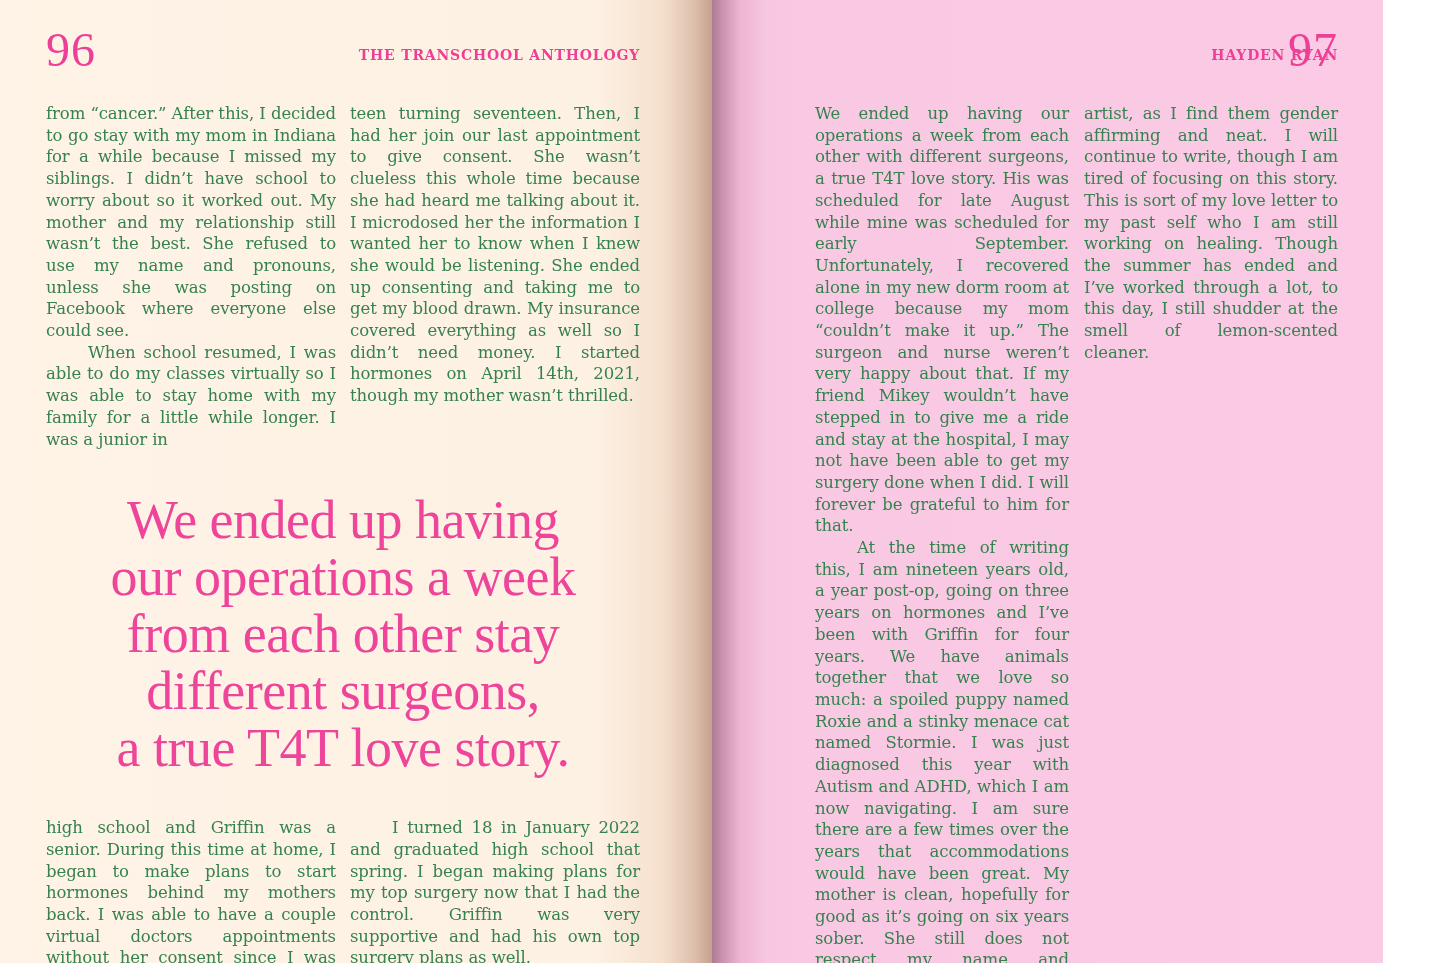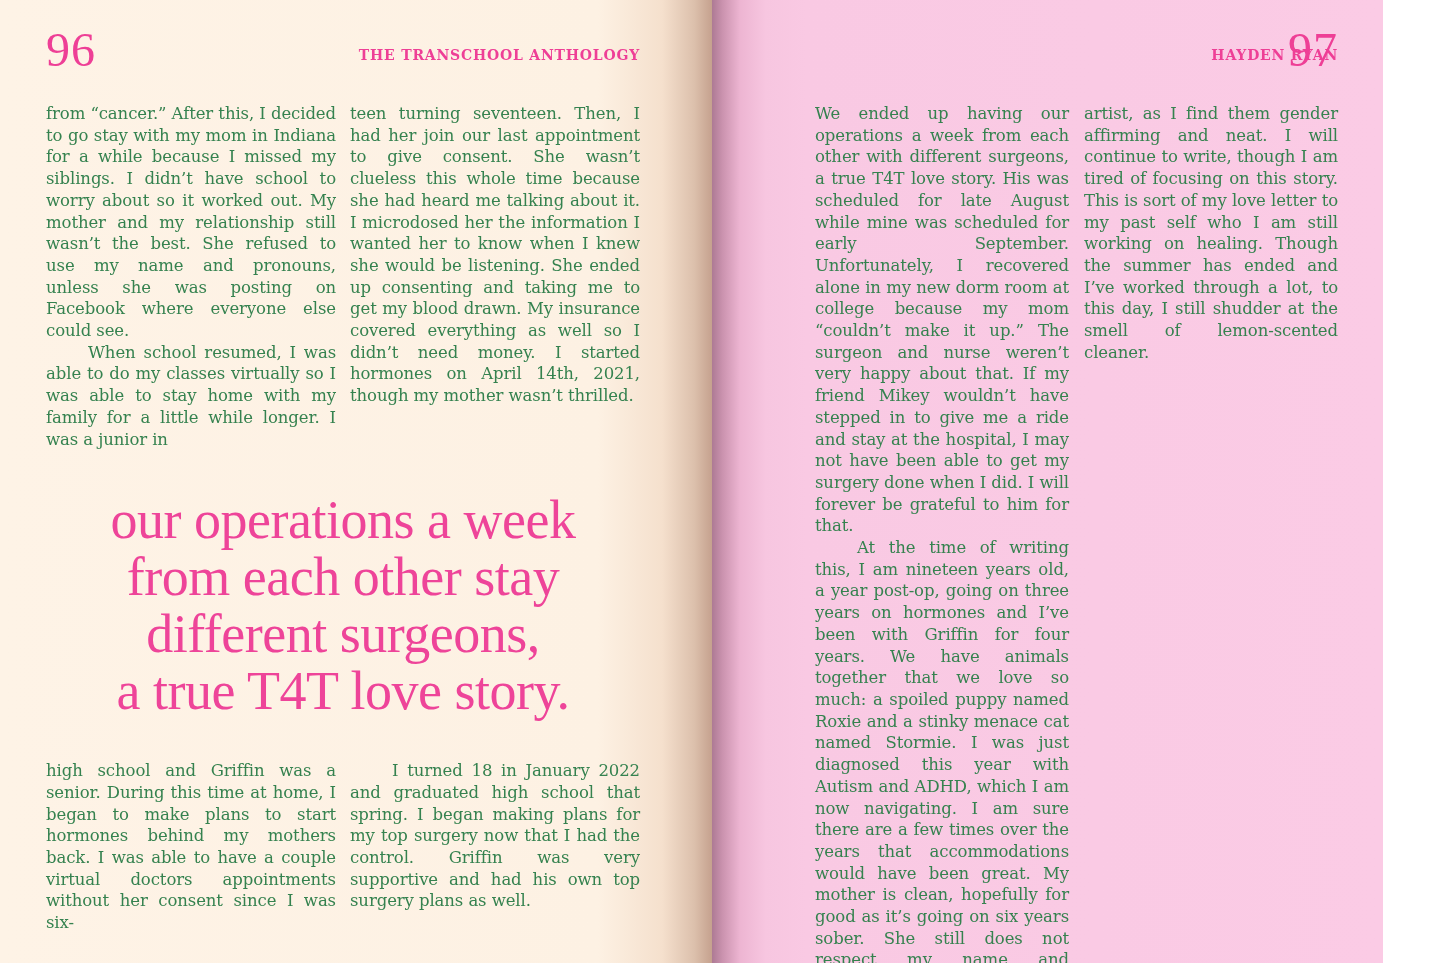--- a/index.html
+++ b/index.html
@@ -82,20 +82,21 @@
       <div class="col">
         <p>from “cancer.” After this, I decided to go stay with my mom in Indiana for a while because I missed my siblings. I didn’t have school to worry about so it worked out. My mother and my relationship still wasn’t the best. She refused to use my name and pronouns, unless she was posting on Facebook where everyone else could see.</p>
         <p class="indent">When school resumed, I was able to do my classes virtually so I was able to stay home with my family for a little while longer. I was a junior in</p>
       </div>
       <div class="col">
         <p>teen turning seventeen. Then, I had her join our last appointment to give consent. She wasn’t clueless this whole time because she had heard me talking about it. I microdosed her the information I wanted her to know when I knew she would be listening. She ended up consenting and taking me to get my blood drawn. My insurance covered everything as well so I didn’t need money. I started hormones on April 14th, 2021, though my mother wasn’t thrilled.</p>
       </div>
     </div>
 
     <div class="pull-quote">
+      <div>We ended up having</div>
       <div>our operations a week</div>
       <div>from each other stay</div>
       <div>different surgeons,</div>
       <div>a true T4T love story.</div>
     </div>
 
     <div class="cols bottom-cols">
       <div class="col">
         <p>high school and Griffin was a senior. During this time at home, I began to make plans to start hormones behind my mothers back. I was able to have a couple virtual doctors appointments without her consent since I was six-</p>
       </div>

